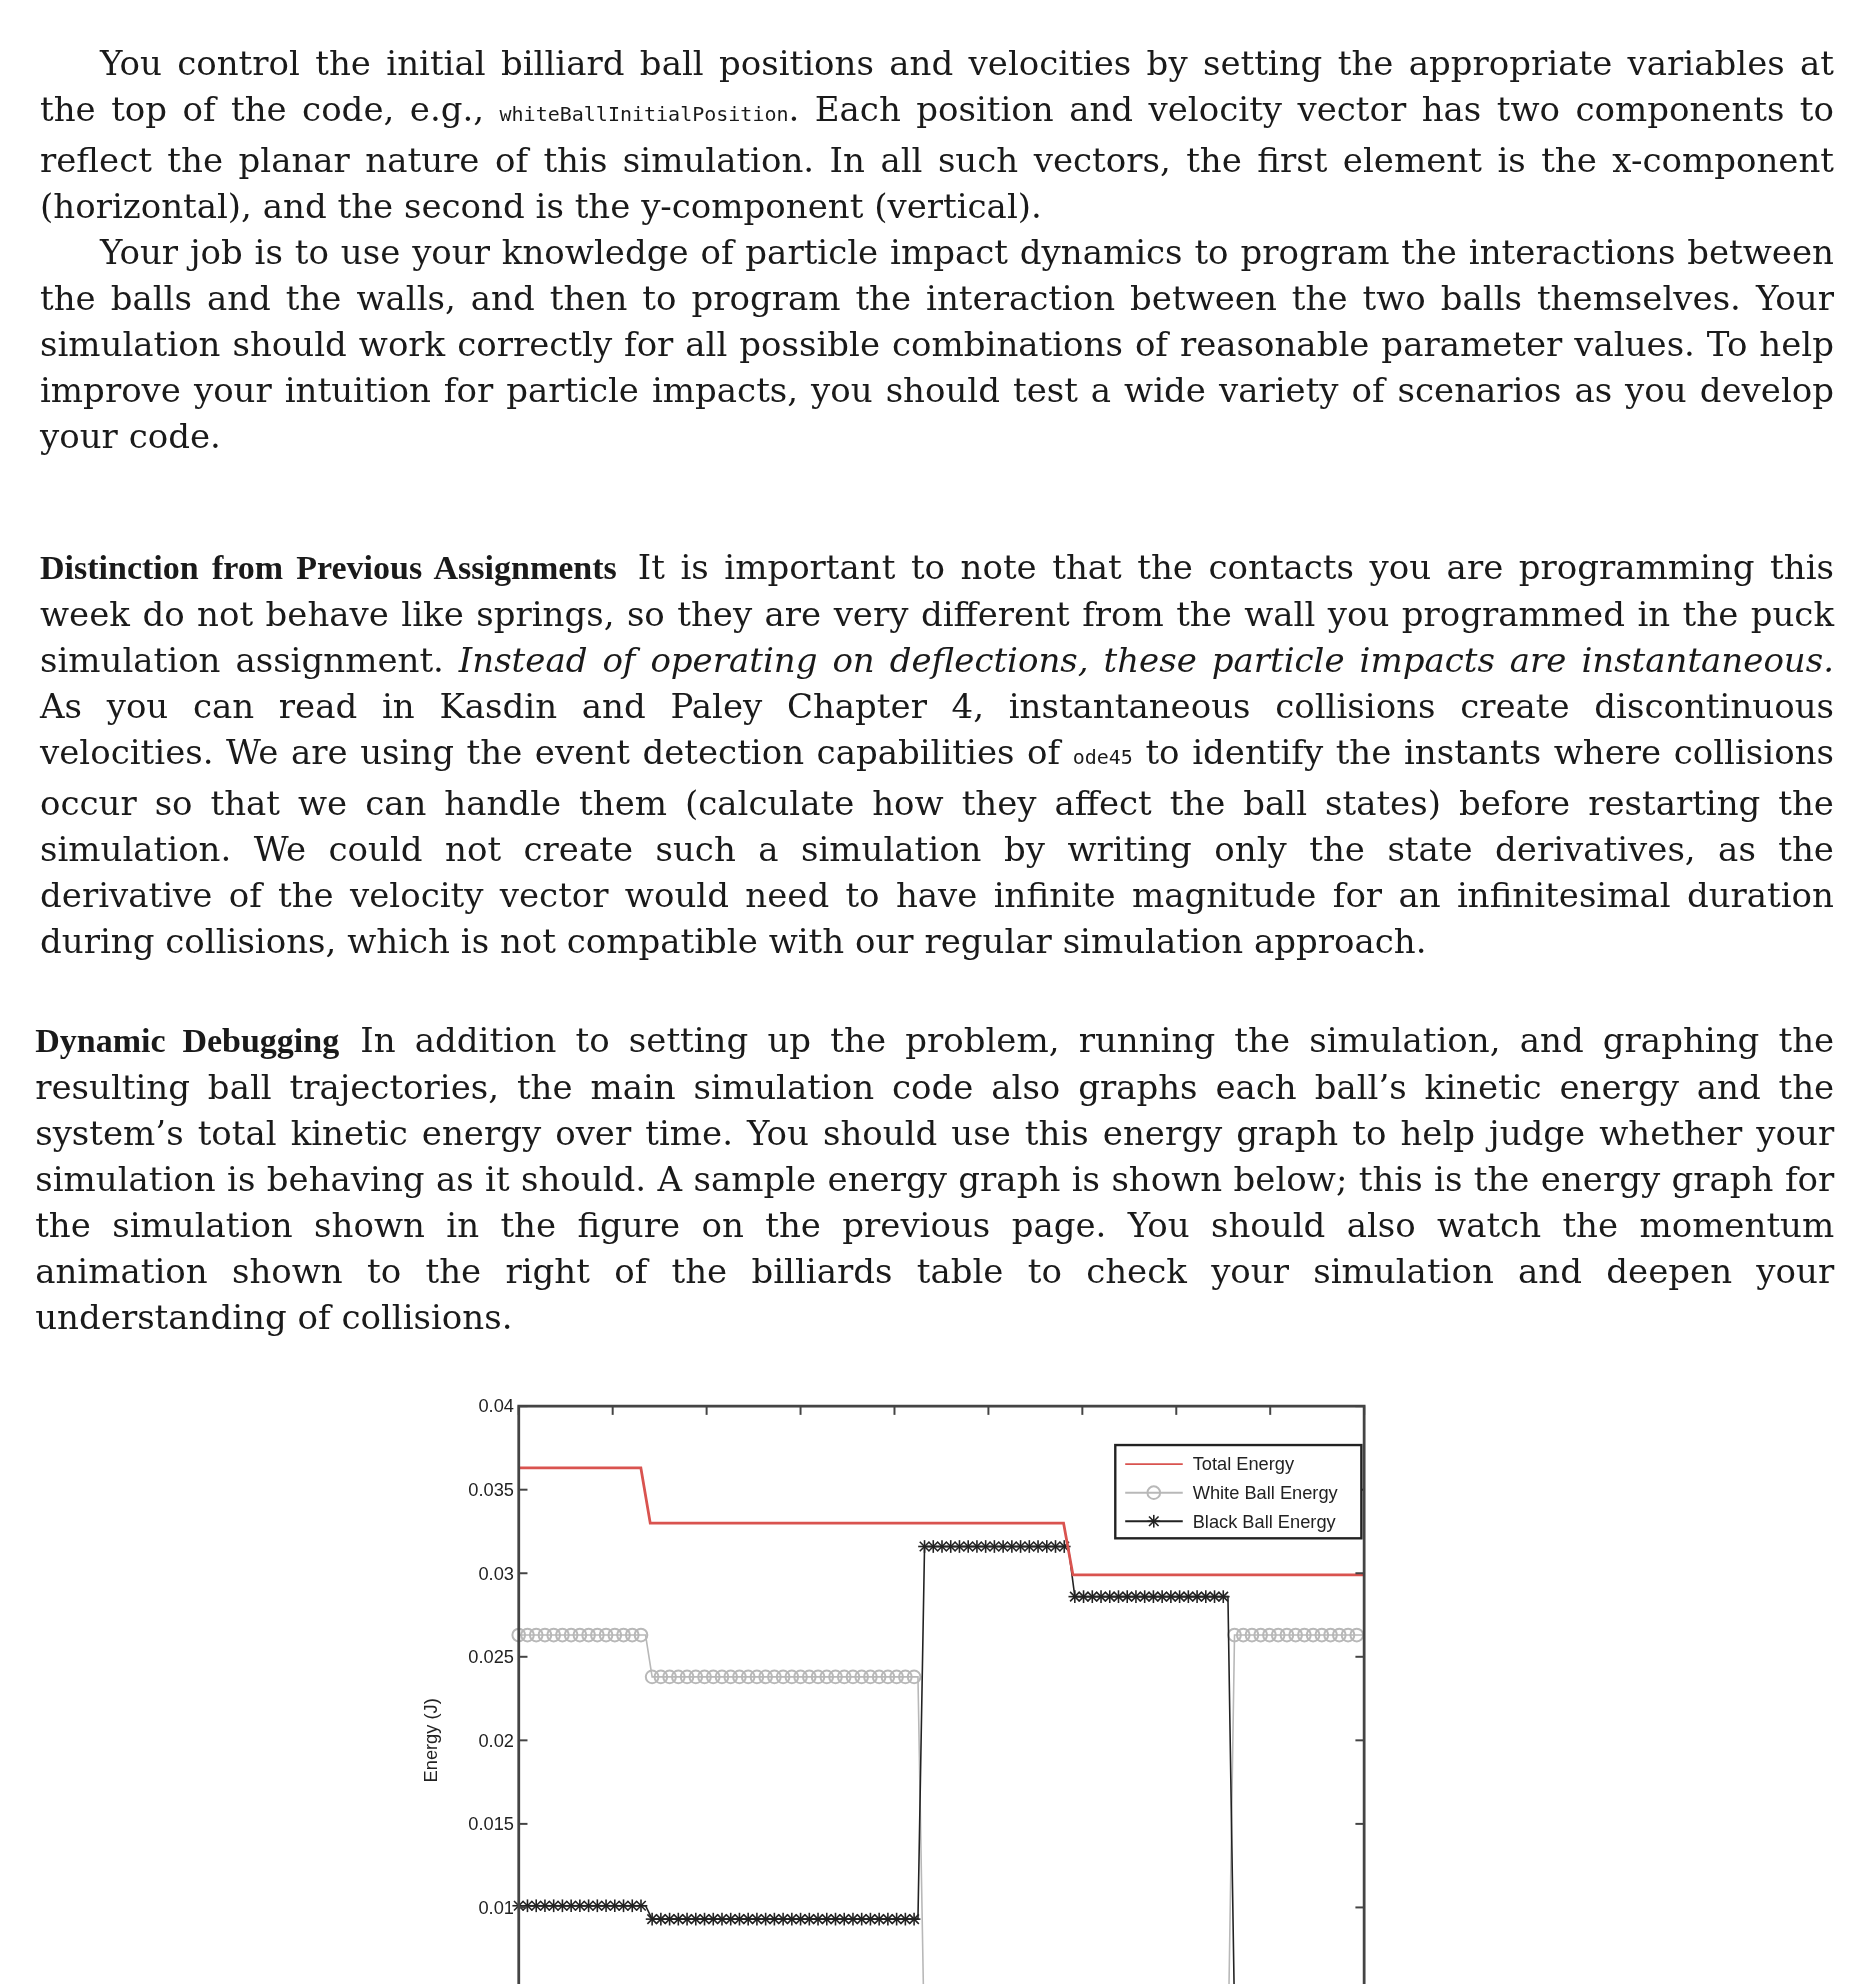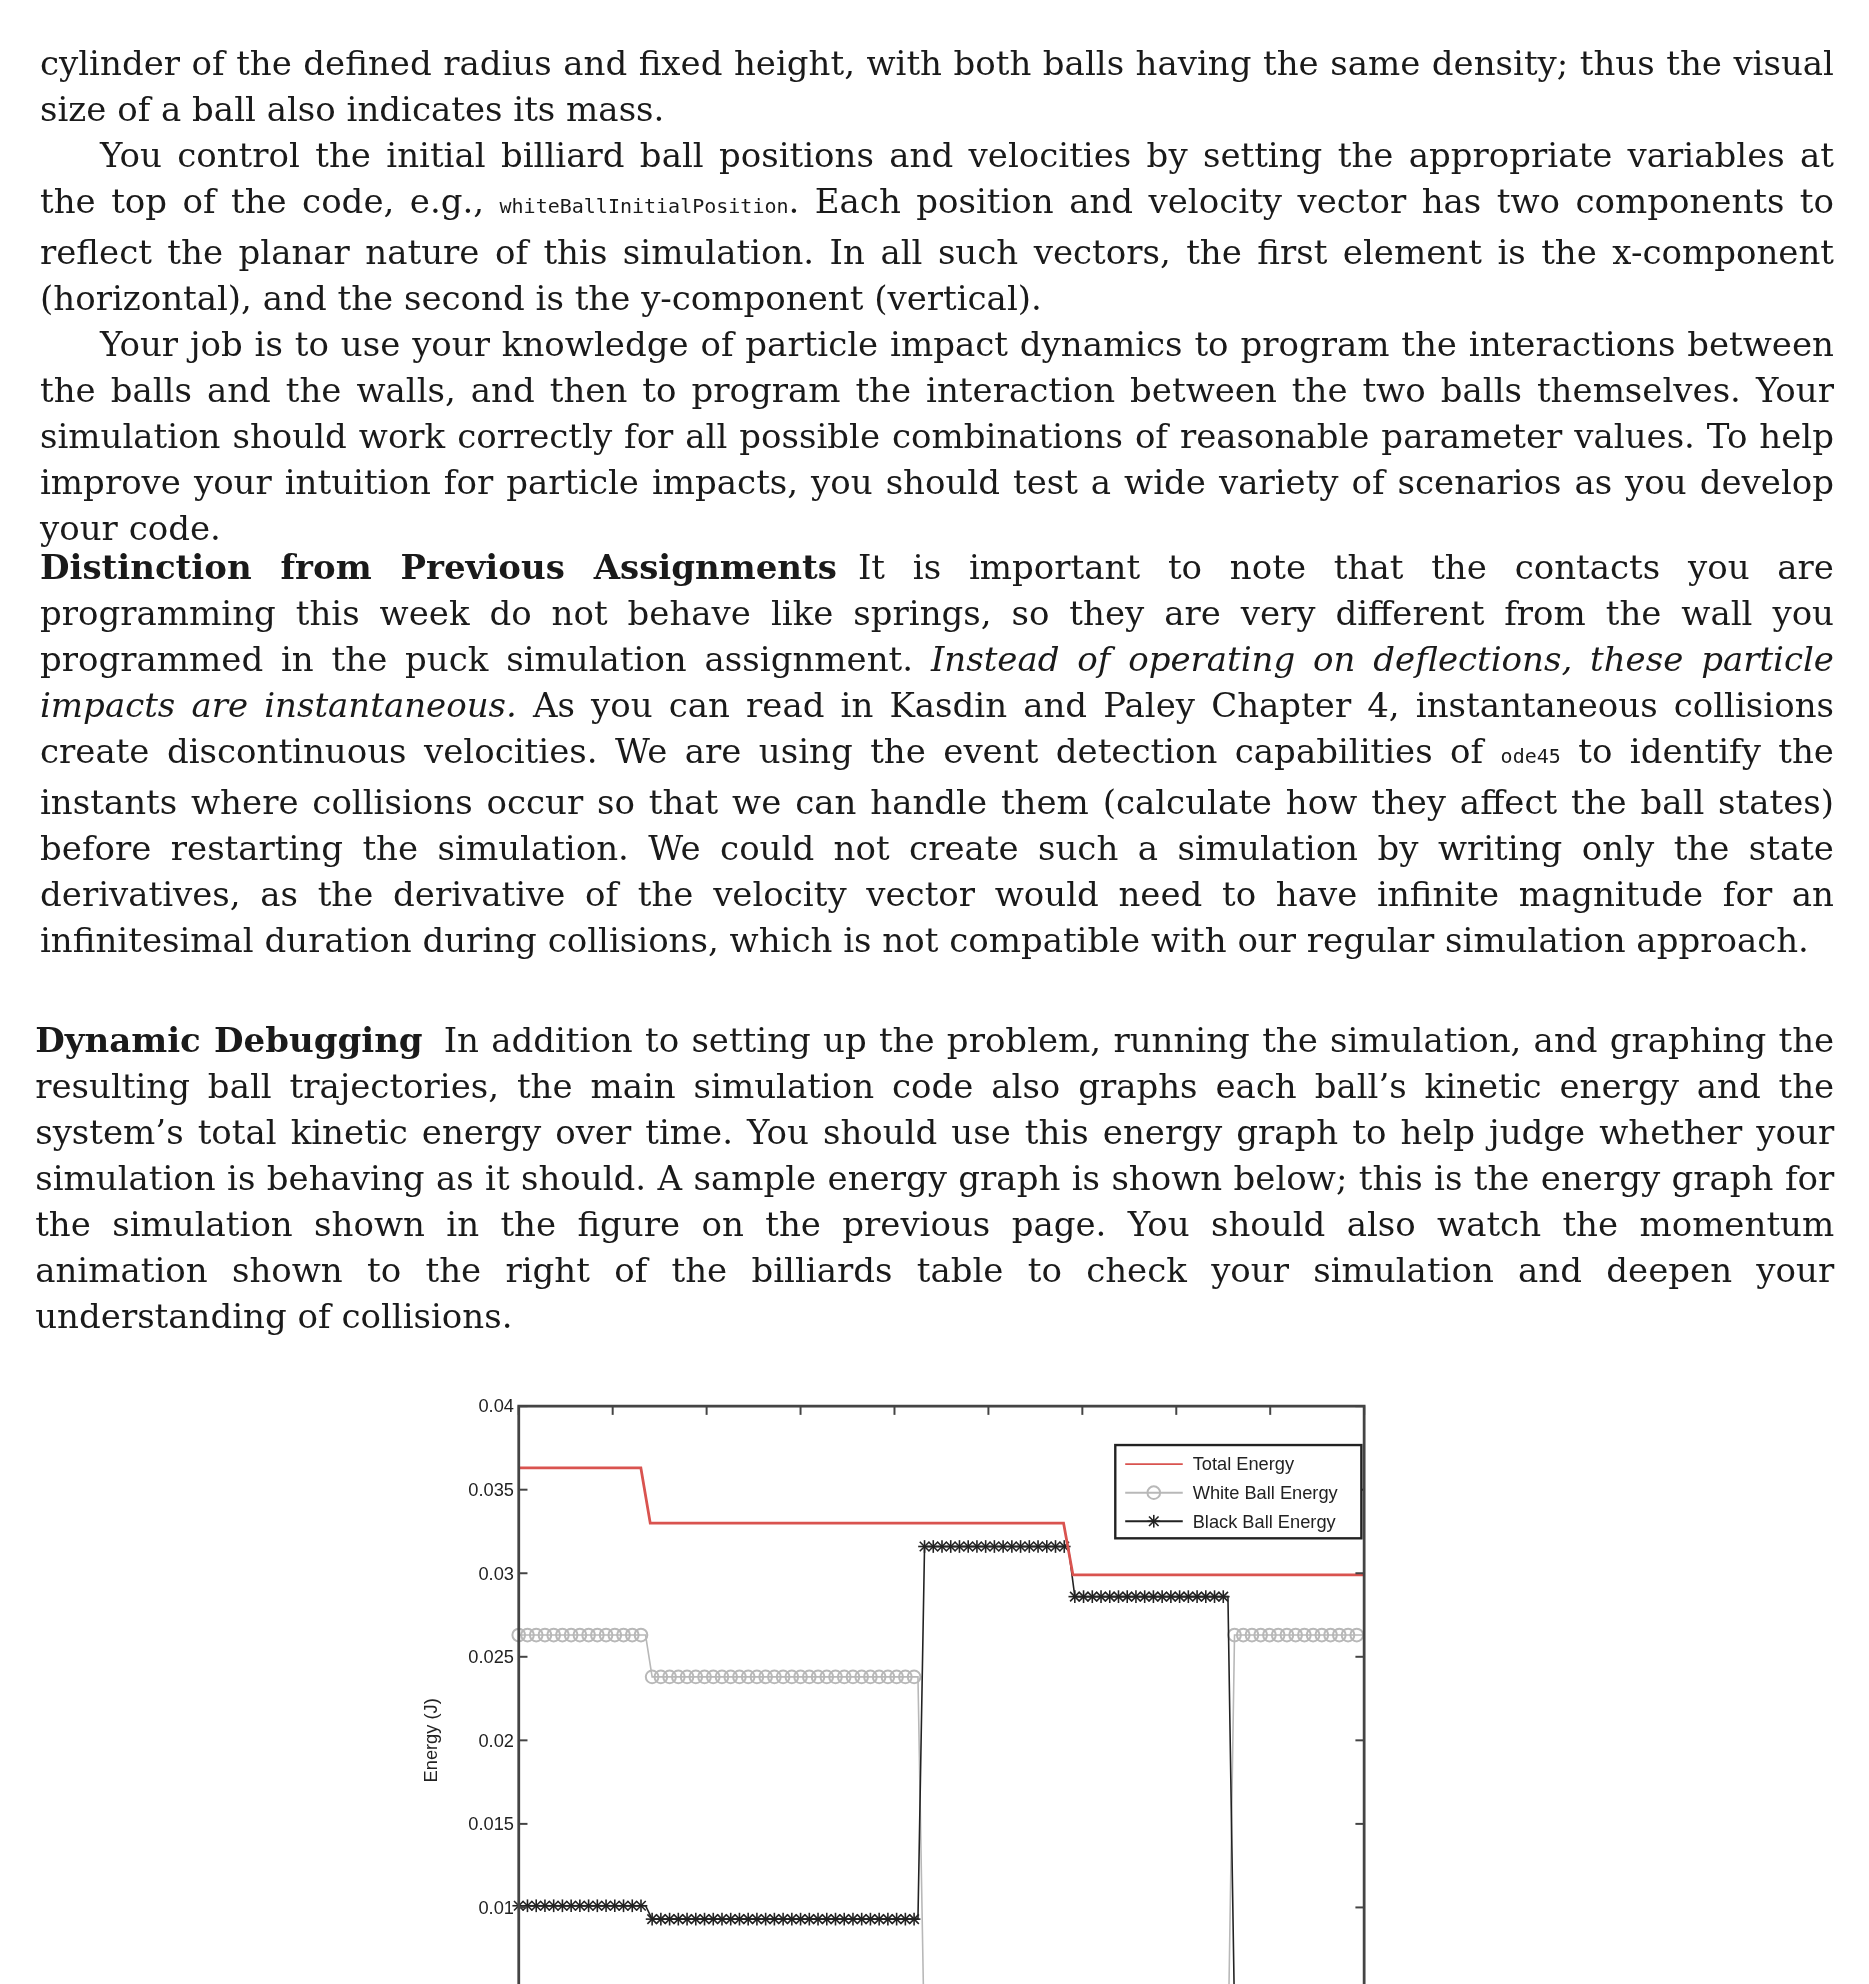--- a/index.html
+++ b/index.html
@@ -2,32 +2,31 @@
 <html style="font-size:6.4px"><head>
 <meta charset="utf-8">
 <style>
   html, body { margin: 0; padding: 0; background: #ffffff; }
   body { width: 1869px; height: 2184px; position: relative; overflow: hidden;
          font-family: "DejaVu Serif", "Liberation Serif", serif; color: #1a1a1a; }
   .page { position: absolute; left: 40px; top: 40px; width: 1794px; }
   .para { font-size: 34px; line-height: 46px; text-align: justify; margin: 0; }
   .indent { text-indent: 60px; }
   .code { font-family: "DejaVu Sans Mono", "Liberation Mono", monospace; font-size: 20px; }
-  .head { font-weight: bold; margin-right: 21px; }
+  .head { font-weight: bold; margin-right: 21px; font-family: Liberation Serif, serif; }
   em { font-style: italic; }
   #sec1 { position: absolute; top: 504px; left: 0; width: 1794px; }
   #sec2 { position: absolute; top: 977px; left: -4.8px; width: 1799px; }
   #chart-wrap { position: absolute; left: 0; top: 0; width: 1869px; height: 2184px; pointer-events: none; }
   svg text { font-family: "Liberation Sans", "DejaVu Sans", sans-serif; }
 </style>
 </head>
 <body>
 
 <div class="page">
-  <p class="para">cylinder of the defined radius and fixed height, with both balls having the same density; thus the visual size of a ball also indicates its mass.</p>
   <p class="para indent"><span>You control the initial billiard ball positions and velocities by setting the appropriate variables at the top of the code, e.g., </span><span class="code">whiteBallInitialPosition</span><span>. Each position and velocity vector has two components to reflect the planar nature of this simulation.  In all such vectors, the first element is the x-component (horizontal), and the second is the y-component (vertical).</span></p>
   <p class="para indent">Your job is to use your knowledge of particle impact dynamics to program the interactions between the balls and the walls, and then to program the interaction between the two balls themselves.  Your simulation should work correctly for all possible combinations of reasonable parameter values.  To help improve your intuition for particle impacts, you should test a wide variety of scenarios as you develop your code.</p>
 
   <div id="sec1">
     <p class="para"><span class="head">Distinction from Previous Assignments</span><span>It is important to note that the contacts you are programming this week do not behave like springs, so they are very different from the wall you programmed in the puck simulation assignment. </span><em>Instead of operating on deflections, these particle impacts are instantaneous.</em><span> As you can read in Kasdin and Paley Chapter 4, instantaneous collisions create discontinuous velocities.  We are using the event detection capabilities of </span><span class="code">ode45</span><span> to identify the instants where collisions occur so that we can handle them (calculate how they affect the ball states) before restarting the simulation.  We could not create such a simulation by writing only the state derivatives, as the derivative of the velocity vector would need to have infinite magnitude for an infinitesimal duration during collisions, which is not compatible with our regular simulation approach.</span></p>
   </div>
 
   <div id="sec2">
     <p class="para"><span class="head">Dynamic Debugging</span><span>In addition to setting up the problem, running the simulation, and graphing the resulting ball trajectories, the main simulation code also graphs each ball’s kinetic energy and the system’s total kinetic energy over time.  You should use this energy graph to help judge whether your simulation is behaving as it should.  A sample energy graph is shown below; this is the energy graph for the simulation shown in the figure on the previous page.  You should also watch the momentum animation shown to the right of the billiards table to check your simulation and deepen your understanding of collisions.</span></p>
   </div>

